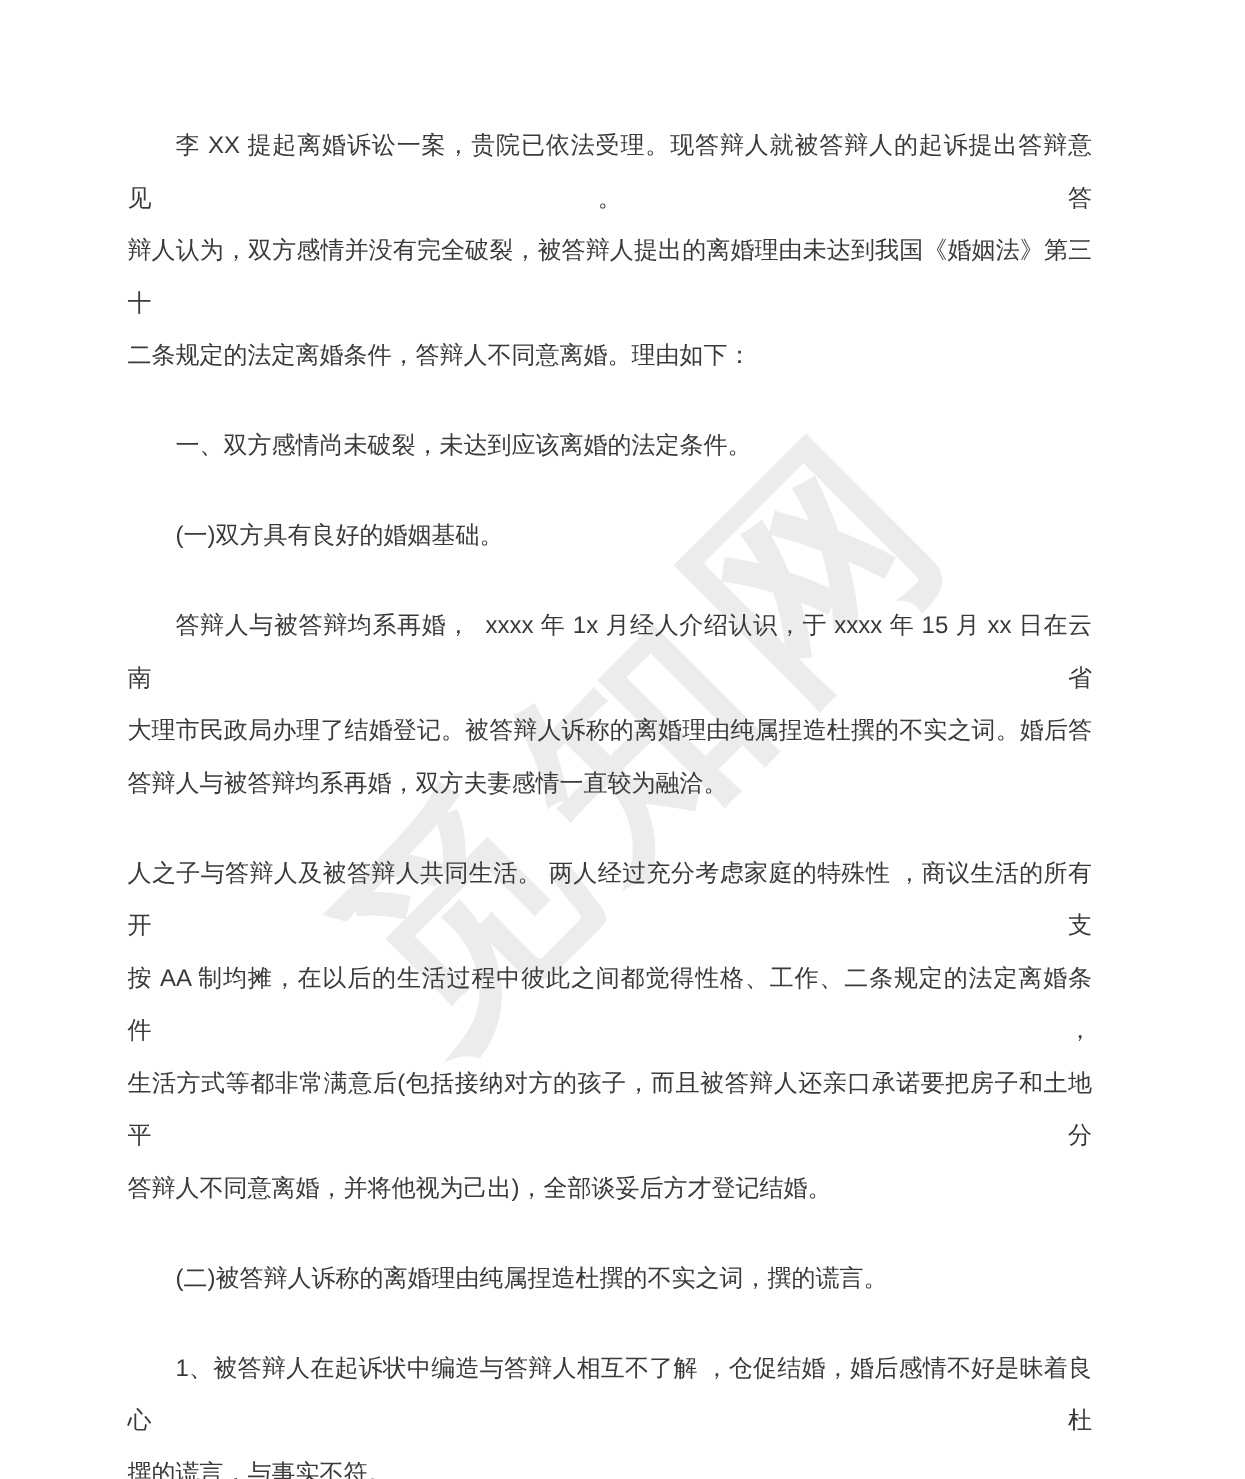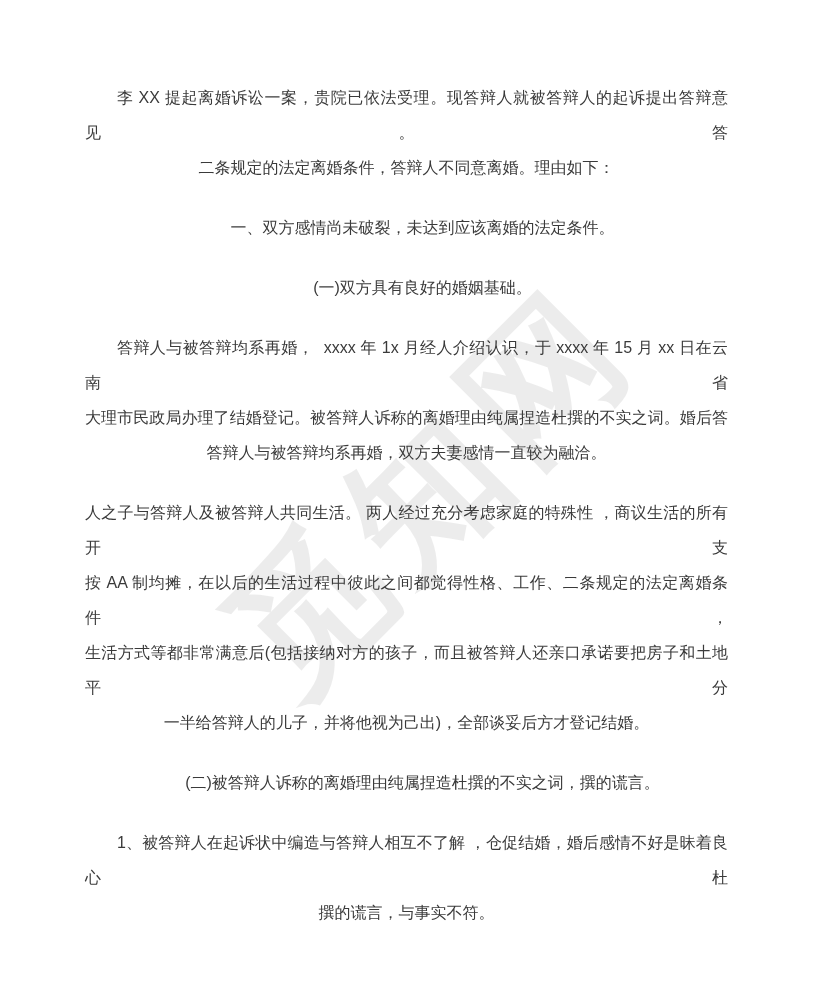--- a/index.html
+++ b/index.html
@@ -41,57 +41,58 @@
     z-index: 1;
     color: #3a3a3a;
     font-size: 16px;
   }
   .para {
     margin: 0 17px 25px 0;
   }
   .line {
     line-height: 35px;
     min-height: 35px;
-    text-align: center;
+    text-align: left;
     white-space: pre-wrap;
   }
   .line.first {
     text-indent: 32px;
   }
   .line.fill {
     text-align: justify;
     text-align-last: justify;
   }
 </style>
 </head>
 <body>
 
 <div class="page">
   <div class="watermark">觅知网</div>
   <div class="content" id="doc-content">
       <div class="para">
         <div class="line first fill">李 XX 提起离婚诉讼一案，贵院已依法受理。现答辩人就被答辩人的起诉提出答辩意见。答</div>
+        <div class="line fill">辩人认为，双方感情并没有完全破裂，被答辩人提出的离婚理由未达到我国《婚姻法》第三十</div>
         <div class="line">二条规定的法定离婚条件，答辩人不同意离婚。理由如下：</div>
       </div>
       <div class="para">
         <div class="line first">一、双方感情尚未破裂，未达到应该离婚的法定条件。</div>
       </div>
       <div class="para">
         <div class="line first">(一)双方具有良好的婚姻基础。</div>
       </div>
       <div class="para">
         <div class="line first fill">答辩人与被答辩均系再婚，  xxxx 年 1x 月经人介绍认识，于 xxxx 年 15 月 xx 日在云南省</div>
         <div class="line fill">大理市民政局办理了结婚登记。被答辩人诉称的离婚理由纯属捏造杜撰的不实之词。婚后答</div>
         <div class="line">答辩人与被答辩均系再婚，双方夫妻感情一直较为融洽。</div>
       </div>
       <div class="para">
         <div class="line fill">人之子与答辩人及被答辩人共同生活。 两人经过充分考虑家庭的特殊性 ，商议生活的所有开支</div>
         <div class="line fill">按 AA 制均摊，在以后的生活过程中彼此之间都觉得性格、工作、二条规定的法定离婚条件，</div>
         <div class="line fill">生活方式等都非常满意后(包括接纳对方的孩子，而且被答辩人还亲口承诺要把房子和土地平分</div>
-        <div class="line">一半给答辩人的儿子，并将他视为己出)，全部谈妥后方才登记结婚。</div>
+        <div class="line">答辩人不同意离婚，并将他视为己出)，全部谈妥后方才登记结婚。</div>
       </div>
       <div class="para">
         <div class="line first">(二)被答辩人诉称的离婚理由纯属捏造杜撰的不实之词，撰的谎言。</div>
       </div>
       <div class="para">
         <div class="line first fill">1、被答辩人在起诉状中编造与答辩人相互不了解 ，仓促结婚，婚后感情不好是昧着良心杜</div>
         <div class="line">撰的谎言，与事实不符。</div>
       </div>
     </div>
 </div>

